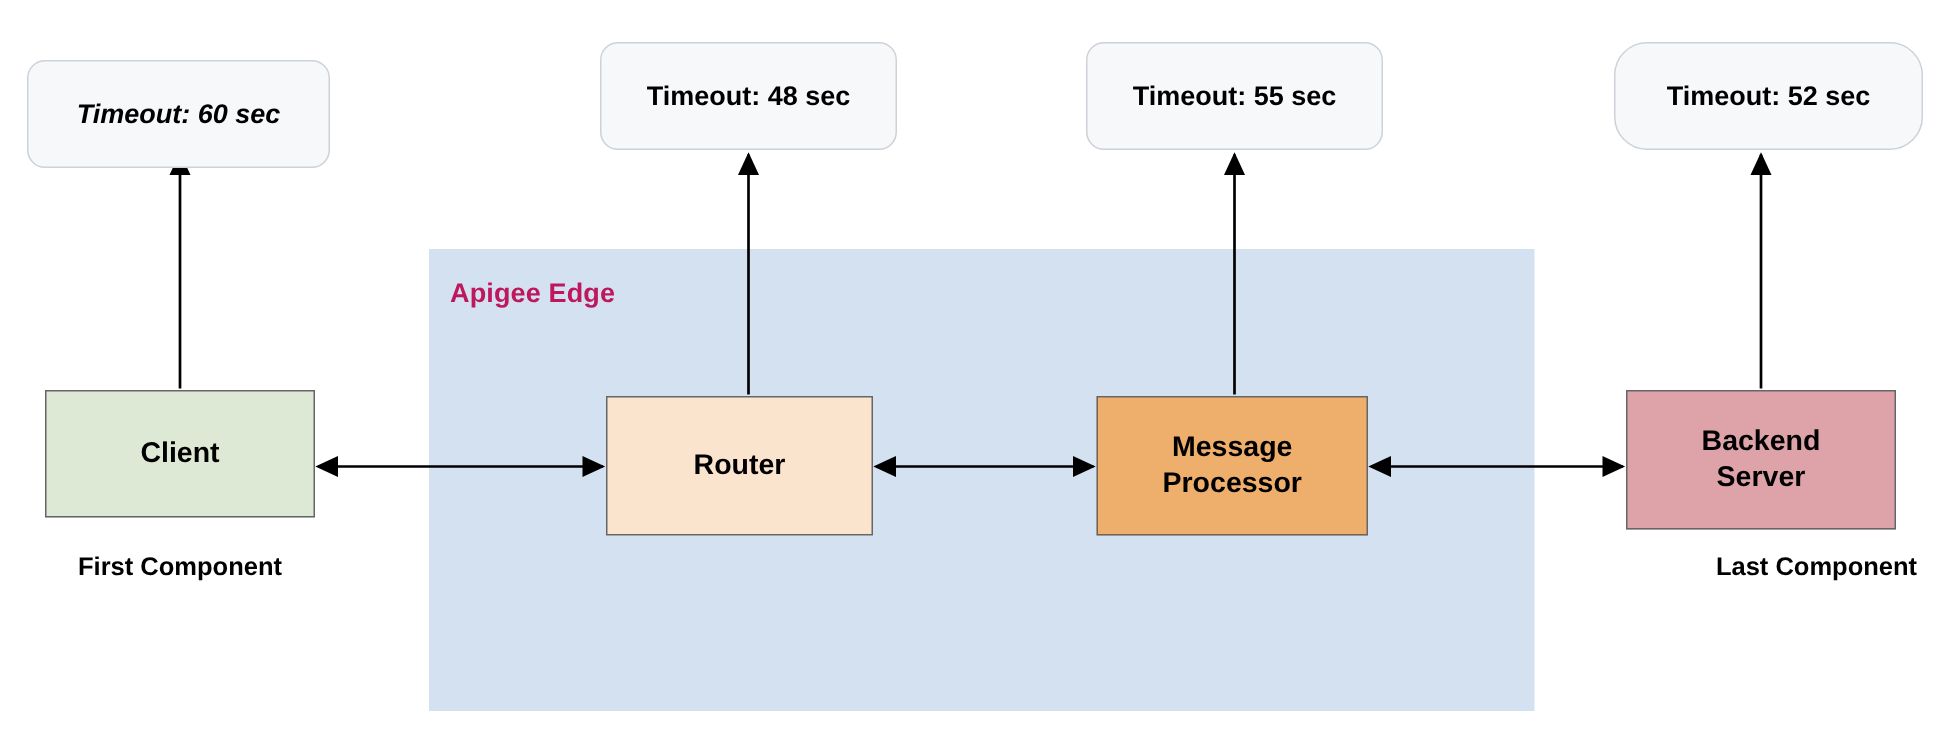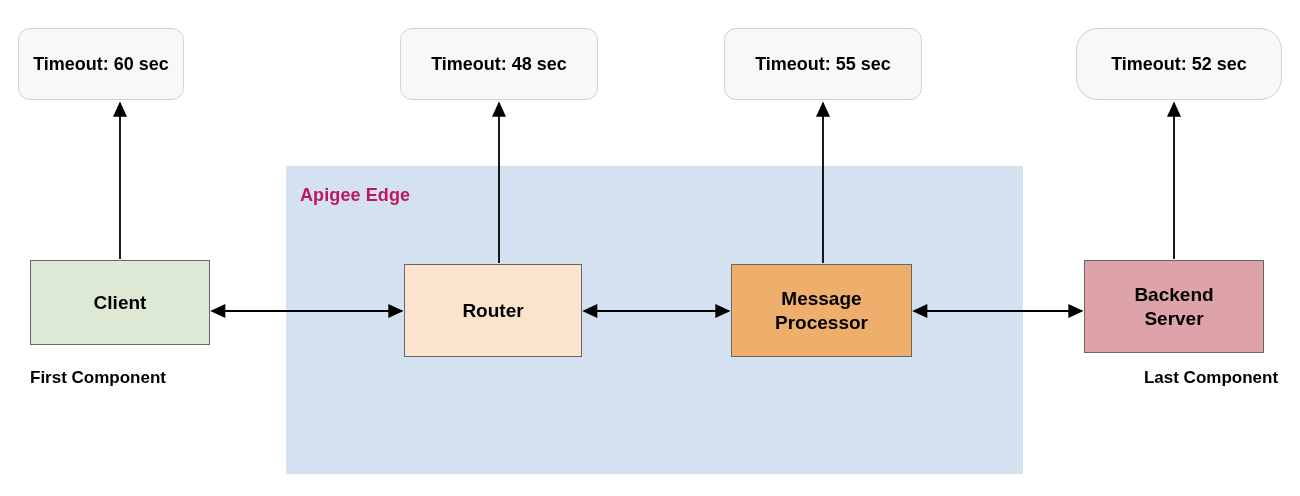--- a/index.html
+++ b/index.html
@@ -44,21 +44,21 @@
     border: 1px solid #cdd2d8;
     border-radius: 12px;
     display: flex;
     align-items: center;
     justify-content: center;
     color: #000000;
     font-size: 18px;
     font-weight: bold;
     white-space: nowrap;
   }
-  .tb-0 { left: 18px;   top: 28px; width: 166px; }
+  .tb-0 { left: 18px;   top: 40px; width: 202px; font-style: italic; }
   .tb-1 { left: 400px;  top: 28px; width: 198px; }
   .tb-2 { left: 724px;  top: 28px; width: 198px; }
   .tb-3 { left: 1076px; top: 28px; width: 206px; border-radius: 22px; }
 
   
   .node {
     border: 1.5px solid #666666;
     display: flex;
     align-items: center;
     justify-content: center;
@@ -74,21 +74,21 @@
   .node-mp       { left: 731px;  top: 264px; width: 181px; height: 93px;  background: #eeae6c; }
   .node-backend  { left: 1084px; top: 260px; width: 180px; height: 93px;  background: #dda3a9; }
 
   
   .caption {
     font-size: 17px;
     font-weight: bold;
     color: #000000;
     white-space: nowrap;
   }
-  .cap-first { left: 30px;   top: 368px; width: 180px; text-align: left; }
+  .cap-first { left: 30px;   top: 368px; width: 180px; text-align: center; }
   .cap-last  { left: 1121px; top: 368px; width: 180px; text-align: center; }
 
   svg#arrows {
     position: absolute;
     left: 0; top: 0;
     width: 1300px; height: 496px;
     pointer-events: none;
   }
 </style>
 </head>

